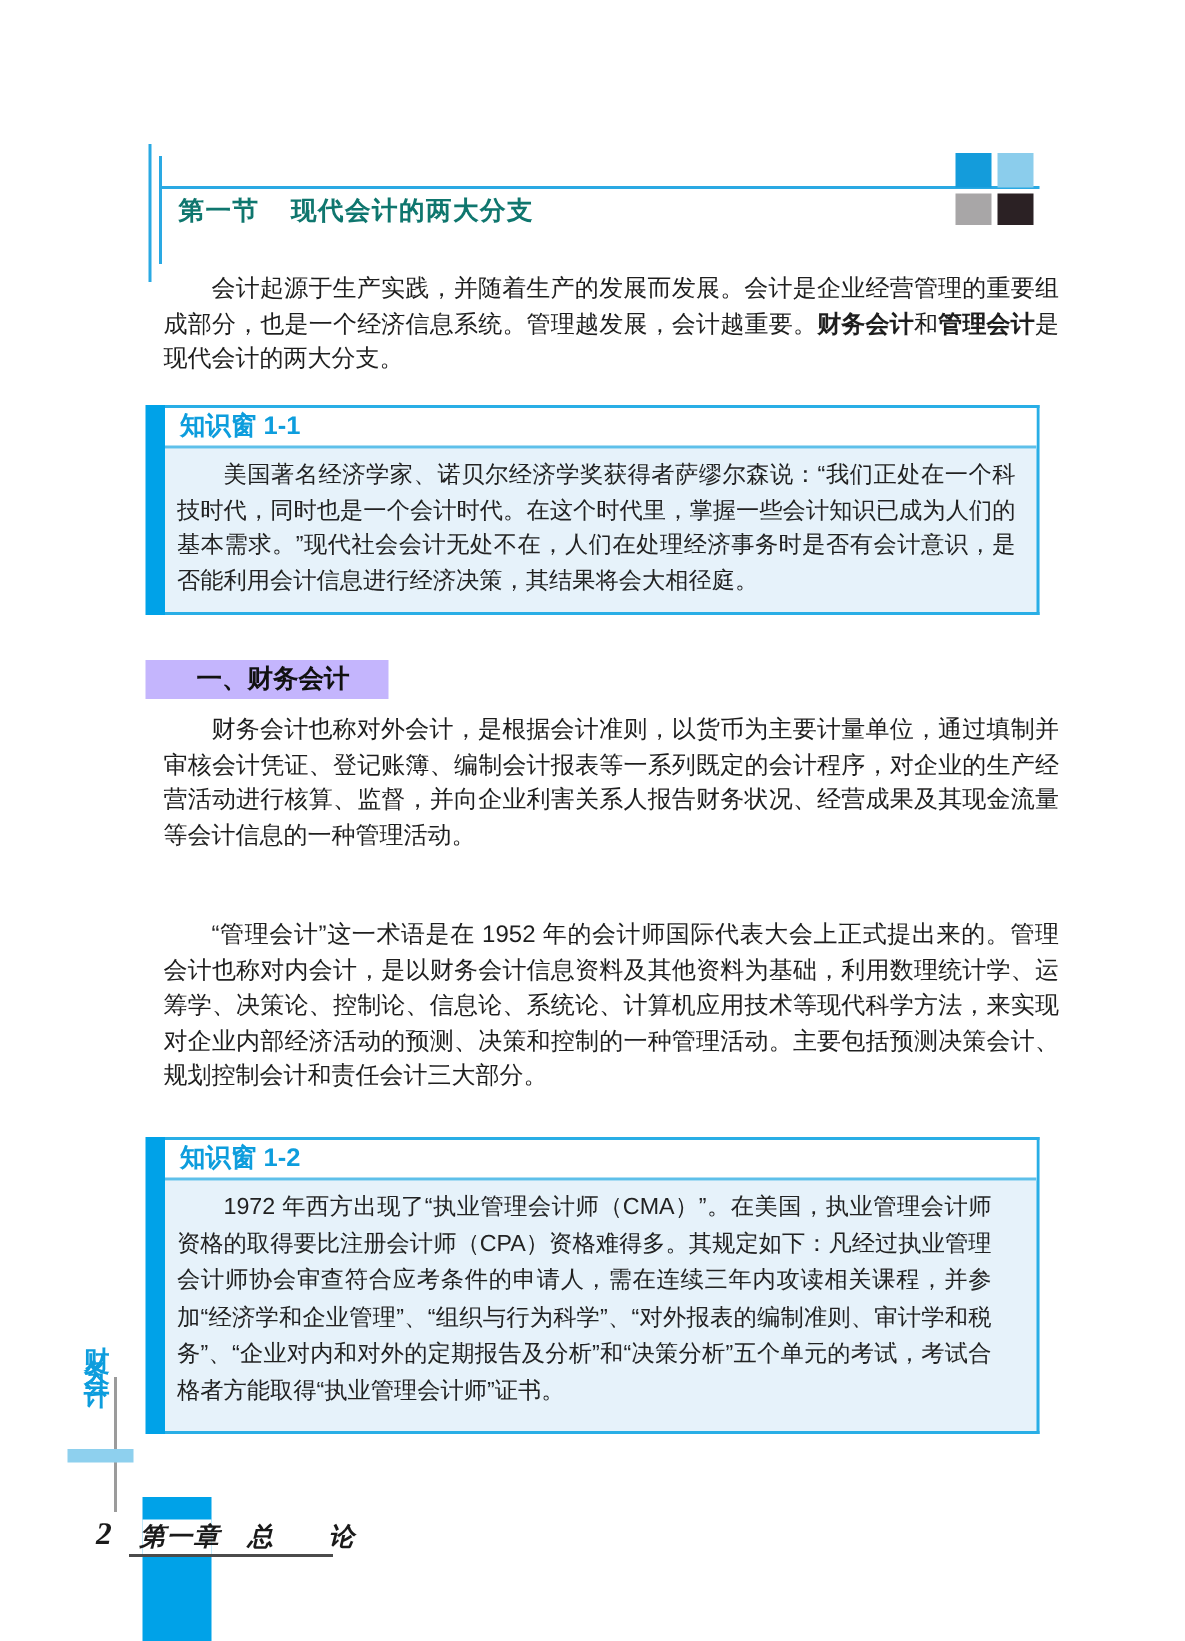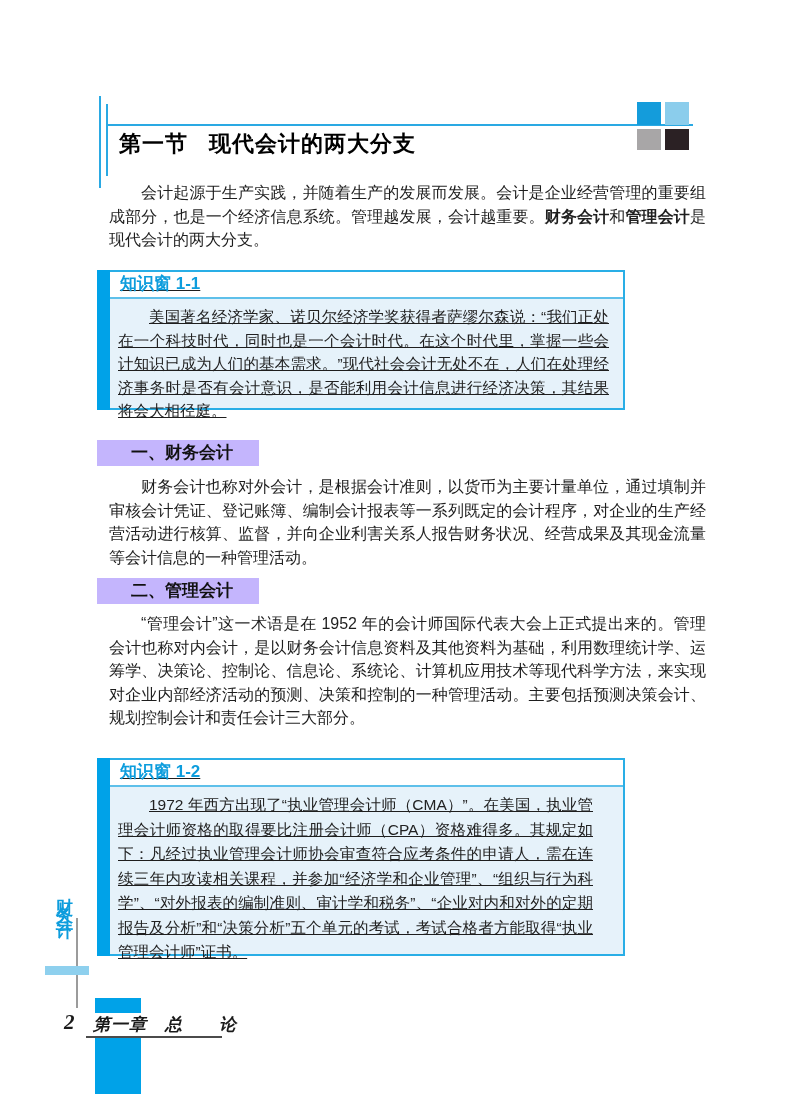--- a/index.html
+++ b/index.html
@@ -13,21 +13,21 @@
     font-family:"Liberation Sans", sans-serif;
     color:#1e1e1e;
   }
 
   
   .hdr-vline1 { position:absolute; left:99px;  top:96px;  width:2px; height:92px; background:#2aa9e3; }
   .hdr-vline2 { position:absolute; left:106px; top:104px; width:2px; height:72px; background:#2aa9e3; }
   .hdr-rule   { position:absolute; left:107px; top:124px; width:586px; height:2px; background:#2aa9e3; }
   .section-title {
     position:absolute; left:119px; top:129px;
-    font-size:22px; font-weight:bold; color:#000000;
+    font-size:17px; font-weight:bold; color:#0f766e;
     font-family:"Liberation Serif", serif;
     letter-spacing:1px; white-space:nowrap;
   }
   .section-title .gap { display:inline-block; width:21px; }
   .sq-grid {
     position:absolute; left:637px; top:102px;
     display:grid; grid-template-columns:24px 24px; grid-template-rows:23px 21px;
     column-gap:4px; row-gap:4px; z-index:2;
   }
   .sq { width:100%; height:100%; }
@@ -41,21 +41,21 @@
     position:absolute; left:109px; width:597px;
     font-size:16px; line-height:23.5px; text-indent:2em;
     text-align:justify; color:#1e1e1e;
   }
   .para b { font-weight:bold; }
   .p-intro { top:181px; }
   .p-sec1  { top:475px; }
   .p-sec2  { top:612px; }
 
   
-  .kbox { position:absolute; left:97px; width:528px; display:flex;text-decoration:underline; }
+  .kbox { position:absolute; left:97px; width:596px; display:flex; }
   .kbox1 { top:270px; height:140px; }
   .kbox2 { top:746px; height:198px;margin-top:12px; }
   .kbox-bar { width:13px; background:#00a2e8; flex:none; }
   .kbox-main {
     flex:1; display:flex; flex-direction:column;
     border-top:2px solid #29aee6; border-right:2px solid #29aee6; border-bottom:2px solid #29aee6;
     background:#e6f2fa;
   }
   .kbox-head {
     background:#ffffff; color:#0d9ddd;
@@ -133,21 +133,20 @@
     <div class="kbox-bar"></div>
     <div class="kbox-main">
       <div class="kbox-head">知识窗 1-1</div>
       <div class="kbox-body">美国著名经济学家、诺贝尔经济学奖获得者萨缪尔森说：“我们正处在一个科技时代，同时也是一个会计时代。在这个时代里，掌握一些会计知识已成为人们的基本需求。”现代社会会计无处不在，人们在处理经济事务时是否有会计意识，是否能利用会计信息进行经济决策，其结果将会大相径庭。</div>
     </div>
   </div>
 
   <div class="hbar hbar1">一、财务会计</div>
   <p class="para p-sec1">财务会计也称对外会计，是根据会计准则，以货币为主要计量单位，通过填制并审核会计凭证、登记账簿、编制会计报表等一系列既定的会计程序，对企业的生产经营活动进行核算、监督，并向企业利害关系人报告财务状况、经营成果及其现金流量等会计信息的一种管理活动。</p>
 
-  <div class="hbar hbar2">二、管理会计</div>
   <p class="para p-sec2">“管理会计”这一术语是在 1952 年的会计师国际代表大会上正式提出来的。管理会计也称对内会计，是以财务会计信息资料及其他资料为基础，利用数理统计学、运筹学、决策论、控制论、信息论、系统论、计算机应用技术等现代科学方法，来实现对企业内部经济活动的预测、决策和控制的一种管理活动。主要包括预测决策会计、规划控制会计和责任会计三大部分。</p>
 
   <div class="kbox kbox2">
     <div class="kbox-bar"></div>
     <div class="kbox-main">
       <div class="kbox-head">知识窗 1-2</div>
       <div class="kbox-body">1972 年西方出现了“执业管理会计师（CMA）”。在美国，执业管理会计师资格的取得要比注册会计师（CPA）资格难得多。其规定如下：凡经过执业管理会计师协会审查符合应考条件的申请人，需在连续三年内攻读相关课程，并参加“经济学和企业管理”、“组织与行为科学”、“对外报表的编制准则、审计学和税务”、“企业对内和对外的定期报告及分析”和“决策分析”五个单元的考试，考试合格者方能取得“执业管理会计师”证书。</div>
     </div>
   </div>
 

